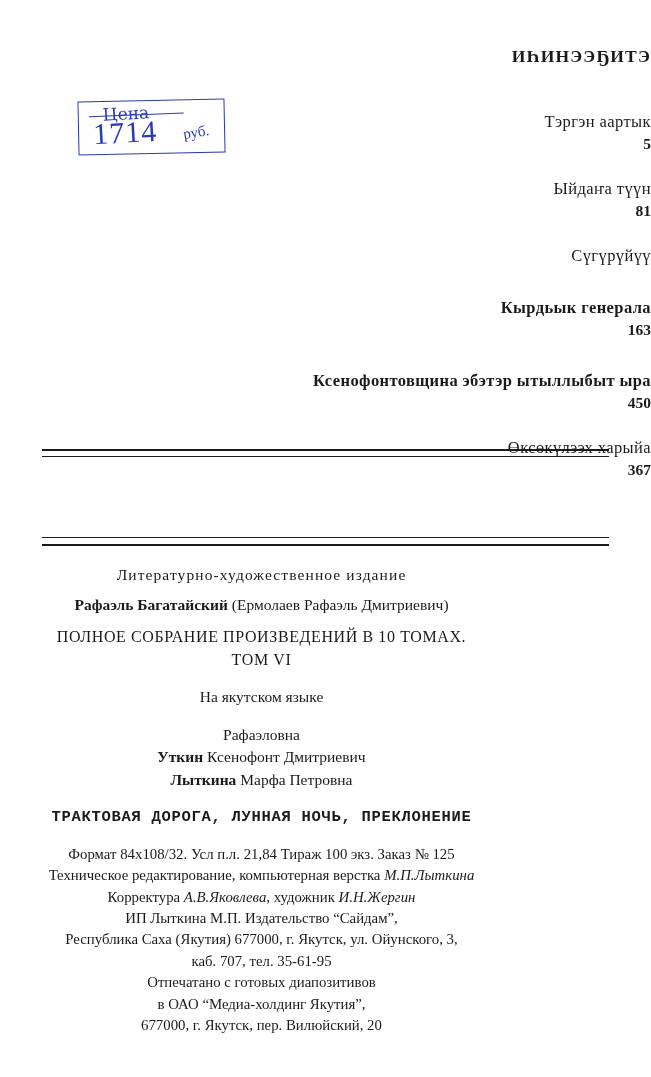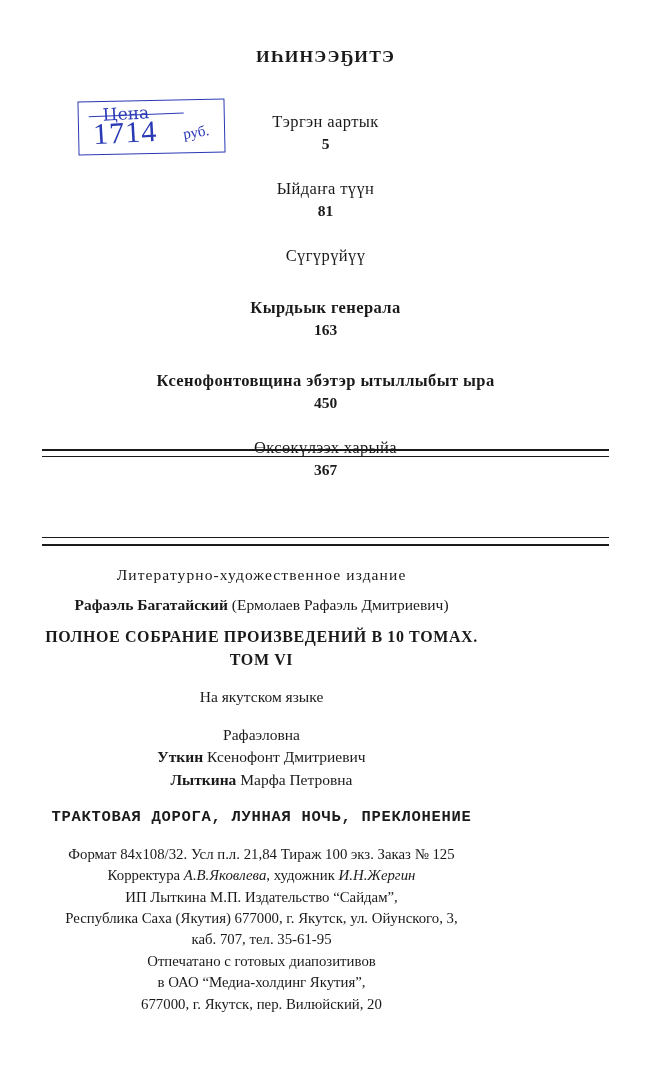--- a/index.html
+++ b/index.html
@@ -21,21 +21,21 @@
     height: 1077px;
     box-sizing: border-box;
   }
 
   
   .toc {
     position: absolute;
     left: 0;
     top: 0;
     width: 651px;
-    text-align: center;
+    text-align: right;
   }
   .toc-title {
     margin-top: 46px;
     font-size: 17.5px;
     font-weight: bold;
     letter-spacing: 1.2px;
   }
   .toc-entry {
     margin-top: 26px;
   }
@@ -128,21 +128,21 @@
     line-height: 1.45;
   }
   .c-line.sp-title {
     letter-spacing: 1.1px;
   }
   .c-gap-sm { height: 8px; }
   .c-gap-md { height: 15px; }
   b { font-weight: bold; }
   i { font-style: italic; }
   .c-line.big-bold {
-    font-weight: bold;
+    font-weight: normal;
     font-size: 16px;
     letter-spacing: 0.6px;
   }
   .c-line.work-title {
     font-weight: bold;
     font-size: 15.5px;
     letter-spacing: 0.7px;
     font-family: Liberation Mono, monospace;
   }
   .c-line.small {
@@ -212,20 +212,21 @@
     <div class="c-line">На якутском языке</div>
     <div class="c-gap-md"></div>
     <div class="c-line">Рафаэловна</div>
     <div class="c-line"><b>Уткин</b><span> Ксенофонт Дмитриевич</span></div>
     <div class="c-line"><b>Лыткина</b><span> Марфа Петровна</span></div>
     <div class="c-gap-md"></div>
     <div class="c-line work-title">ТРАКТОВАЯ ДОРОГА, ЛУННАЯ НОЧЬ, ПРЕКЛОНЕНИЕ</div>
     <div class="c-gap-md"></div>
 
     <div class="c-line small"><span>Формат 84х108/32. Усл п.л. 21,84 Тираж 100 экз. Заказ № 125</span></div>
+    <div class="c-line small"><span>Техническое редактирование, компьютерная верстка </span><i>М.П.Лыткина</i></div>
     <div class="c-line small"><span>Корректура </span><i>А.В.Яковлева</i><span>, художник </span><i>И.Н.Жергин</i></div>
     <div class="c-line small"><span>ИП Лыткина М.П. Издательство “Сайдам”,</span></div>
     <div class="c-line small"><span>Республика Саха (Якутия) 677000, г. Якутск, ул. Ойунского, 3,</span></div>
     <div class="c-line small"><span>каб. 707, тел. 35-61-95</span></div>
     <div class="c-line small"><span>Отпечатано с готовых диапозитивов</span></div>
     <div class="c-line small"><span>в ОАО “Медиа-холдинг Якутия”,</span></div>
     <div class="c-line small"><span>677000, г. Якутск, пер. Вилюйский, 20</span></div>
   </div>
 
 </div>

